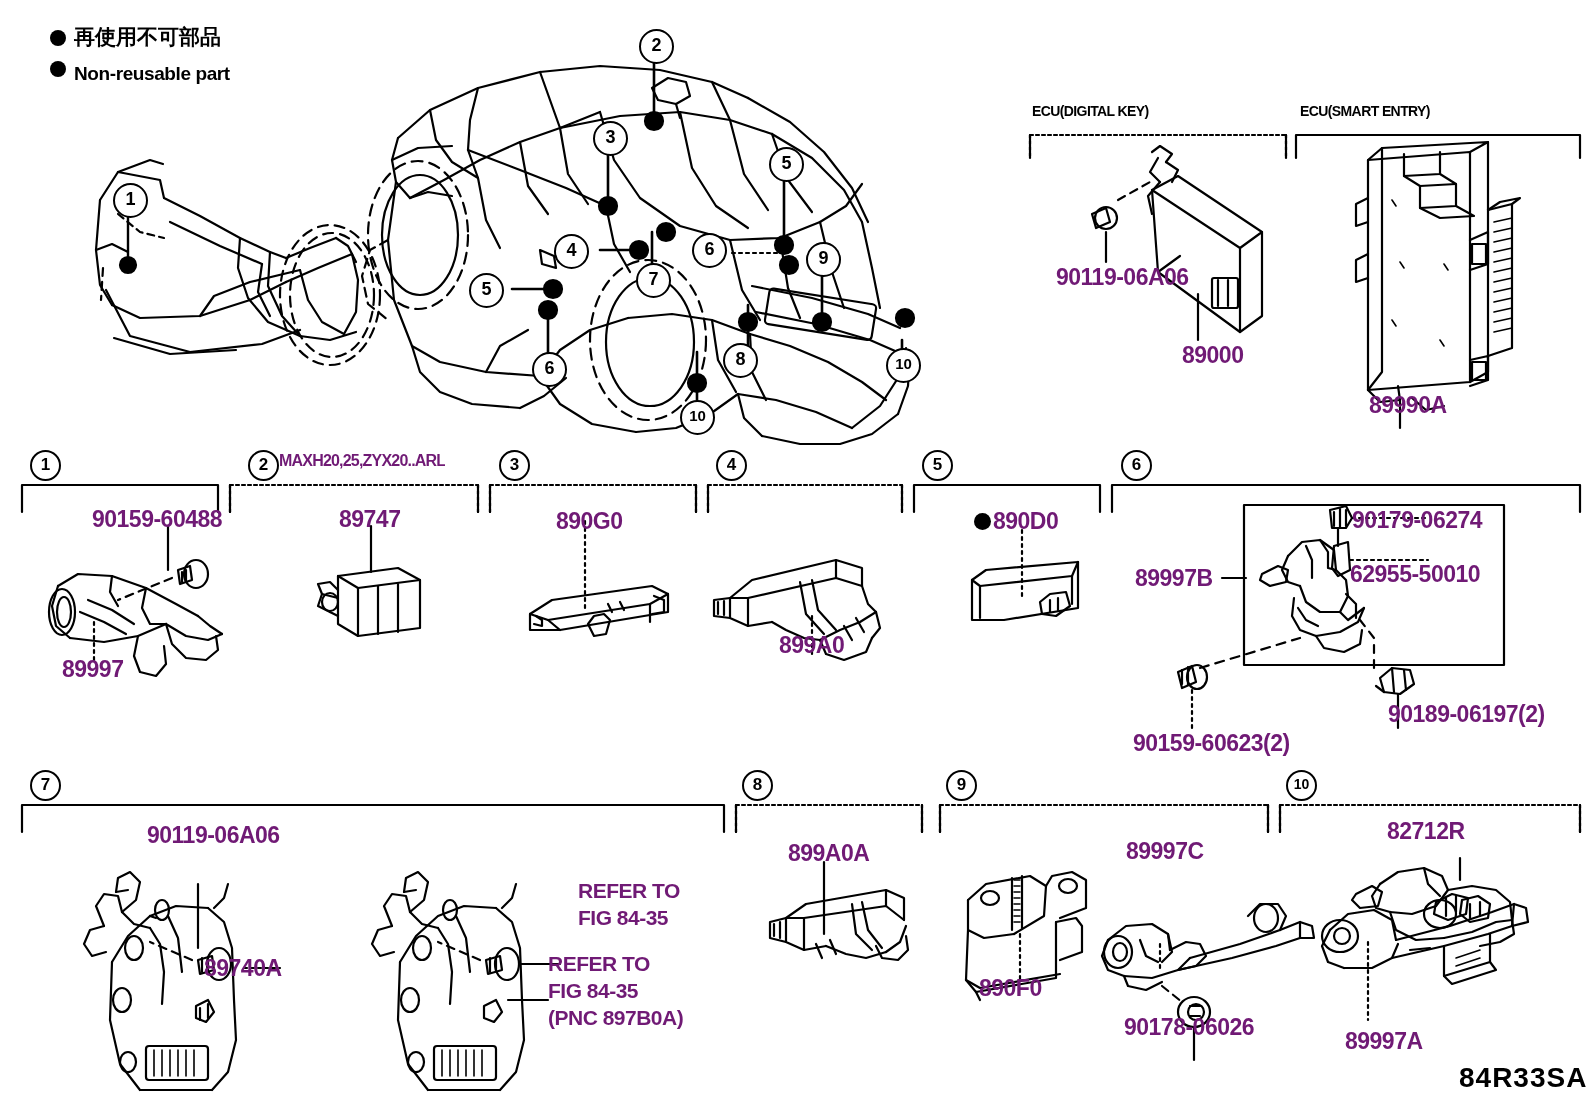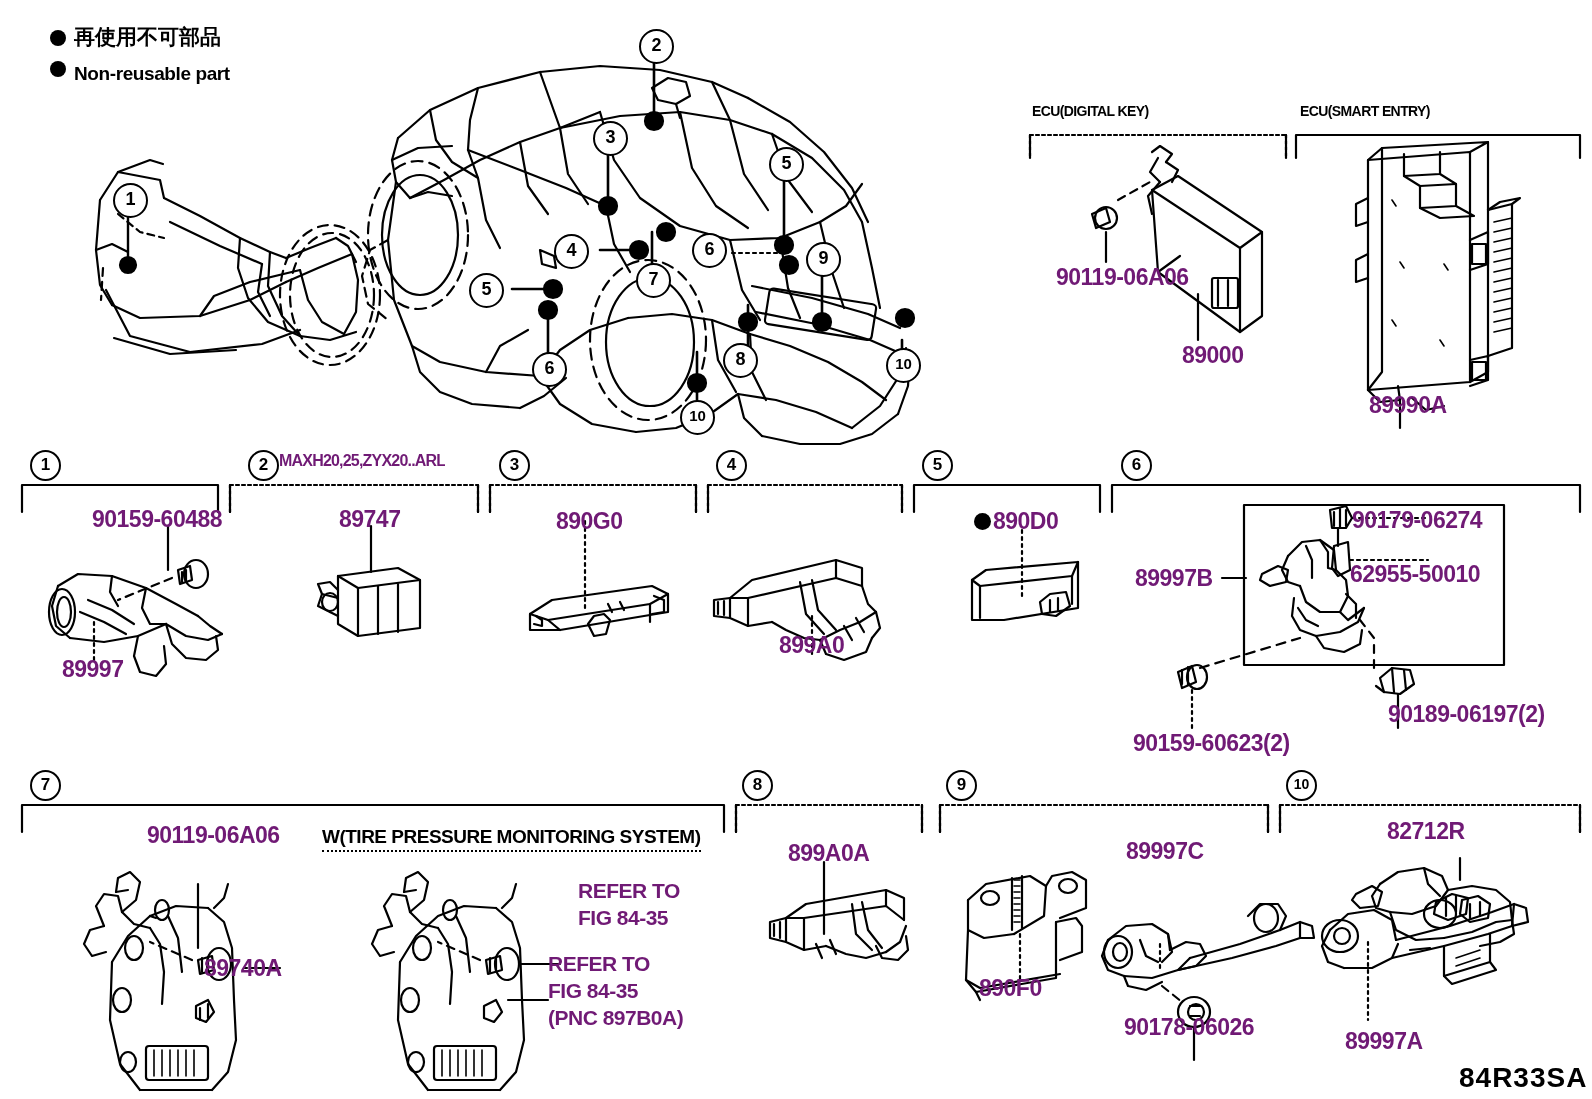--- a/index.html
+++ b/index.html
@@ -541,21 +541,20 @@
   <div class="lbl pn" style="left:1350px;top:561px;">62955-50010</div>
   <div class="lbl pn" style="left:1133px;top:730px;">90159-60623(2)</div>
   <div class="lbl pn" style="left:1344px;top:701px;margin-left:44px;">90189-06197(2)</div>
 
   <div class="panel-num" style="left:30px;top:770px;">7</div>
   <div class="panel-num" style="left:742px;top:770px;">8</div>
   <div class="panel-num" style="left:946px;top:770px;">9</div>
   <div class="panel-num" style="left:1286px;top:770px;font-size:14px;">10</div>
 
   <div class="lbl pn" style="left:147px;top:822px;">90119-06A06</div>
-  <div class="ul-note" style="left:322px;top:826px;">W(TIRE PRESSURE MONITORING SYSTEM)</div>
   <div class="lbl pn" style="left:204px;top:955px;">89740A</div>
   <div class="lbl pn-s" style="left:578px;top:879px;">REFER TO</div>
   <div class="lbl pn-s" style="left:578px;top:906px;">FIG 84-35</div>
   <div class="lbl pn-s" style="left:548px;top:952px;">REFER TO</div>
   <div class="lbl pn-s" style="left:548px;top:979px;">FIG 84-35</div>
   <div class="lbl pn-s" style="left:548px;top:1006px;">(PNC 897B0A)</div>
 
   <div class="lbl pn" style="left:788px;top:840px;">899A0A</div>
 
   <div class="lbl pn" style="left:979px;top:975px;">890F0</div>

